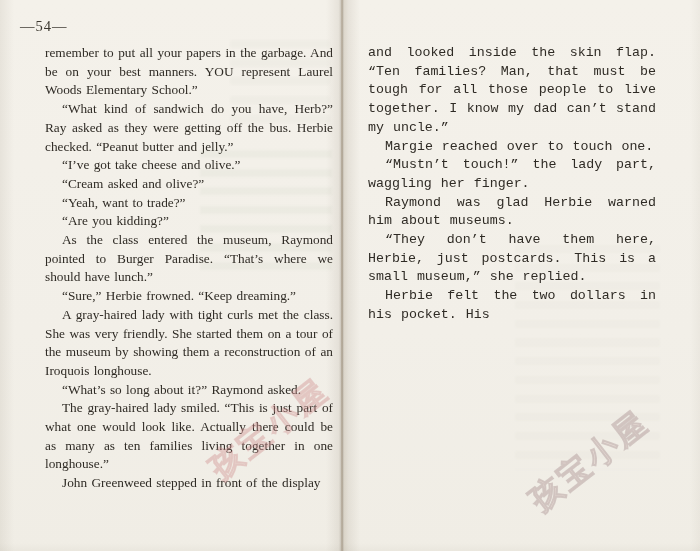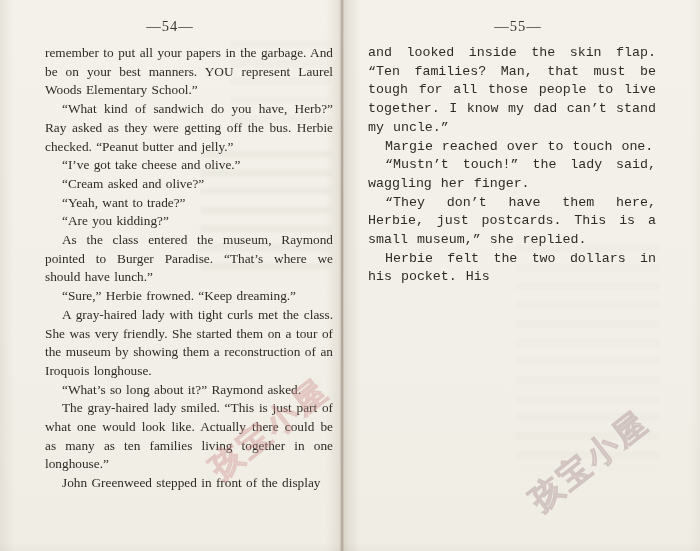--- a/index.html
+++ b/index.html
@@ -36,21 +36,21 @@
       rgba(110,95,75,0) 100%);
   }
   .gutter-line{
     position:absolute;left:341px;top:0;width:2px;height:551px;pointer-events:none;
     background:linear-gradient(180deg,#b4a896,#a59884 40%,#b0a492);
     opacity:.55;
   }
 
   .page-header{
     position:absolute;top:18px;width:100%;
-    text-align:center;
+    text-align:left;
     font-size:14.5px;color:#3b372f;letter-spacing:1px;
   }
   .page-left .page-header{width:300px;left:20px;}
   .page-right .page-header{width:300px;left:22px;}
 
   .text-col{
     position:absolute;top:44px;
     width:288px;
     color:#2f2b25;
     font-size:13.3px;line-height:18.7px;
@@ -112,25 +112,25 @@
         <p class="para indent">As the class entered the museum, Raymond pointed to Burger Paradise. “That’s where we should have lunch.”</p>
         <p class="para indent">“Sure,” Herbie frowned. “Keep dreaming.”</p>
         <p class="para indent">A gray-haired lady with tight curls met the class. She was very friendly. She started them on a tour of the museum by showing them a reconstruction of an Iroquois longhouse.</p>
         <p class="para indent">“What’s so long about it?” Raymond asked.</p>
         <p class="para indent">The gray-haired lady smiled. “This is just part of what one would look like. Actually there could be as many as ten families living together in one longhouse.”</p>
         <p class="para indent">John Greenweed stepped in front of the display</p>
       </div>
   </div>
 
   <div class="page page-right">
-    <div class="page-header">—55—</div>
     <div class="text-col">
         <p class="para">and looked inside the skin flap. “Ten families? Man, that must be tough for all those people to live together. I know my dad can’t stand my uncle.”</p>
         <p class="para indent">Margie reached over to touch one.</p>
-        <p class="para indent">“Mustn’t touch!” the lady said, waggling her finger.</p>
+        <p class="para indent">“Mustn’t touch!” the lady part, waggling her finger.</p>
+        <p class="para indent">Raymond was glad Herbie warned him about museums.</p>
         <p class="para indent">“They don’t have them here, Herbie, just postcards. This is a small museum,” she replied.</p>
         <p class="para indent">Herbie felt the two dollars in his pocket. His</p>
       </div>
   </div>
 
   <div class="ghost ghost-l1"></div>
   <div class="ghost ghost-l2"></div>
   <div class="ghost ghost-r1"></div>
 
   <div class="watermark watermark-left">孩宝小屋</div>

